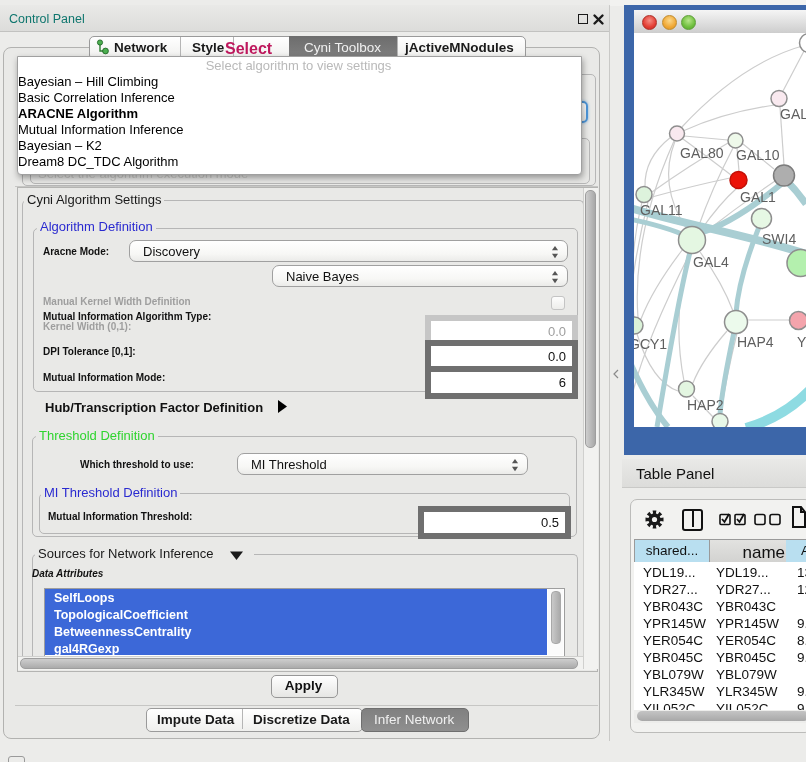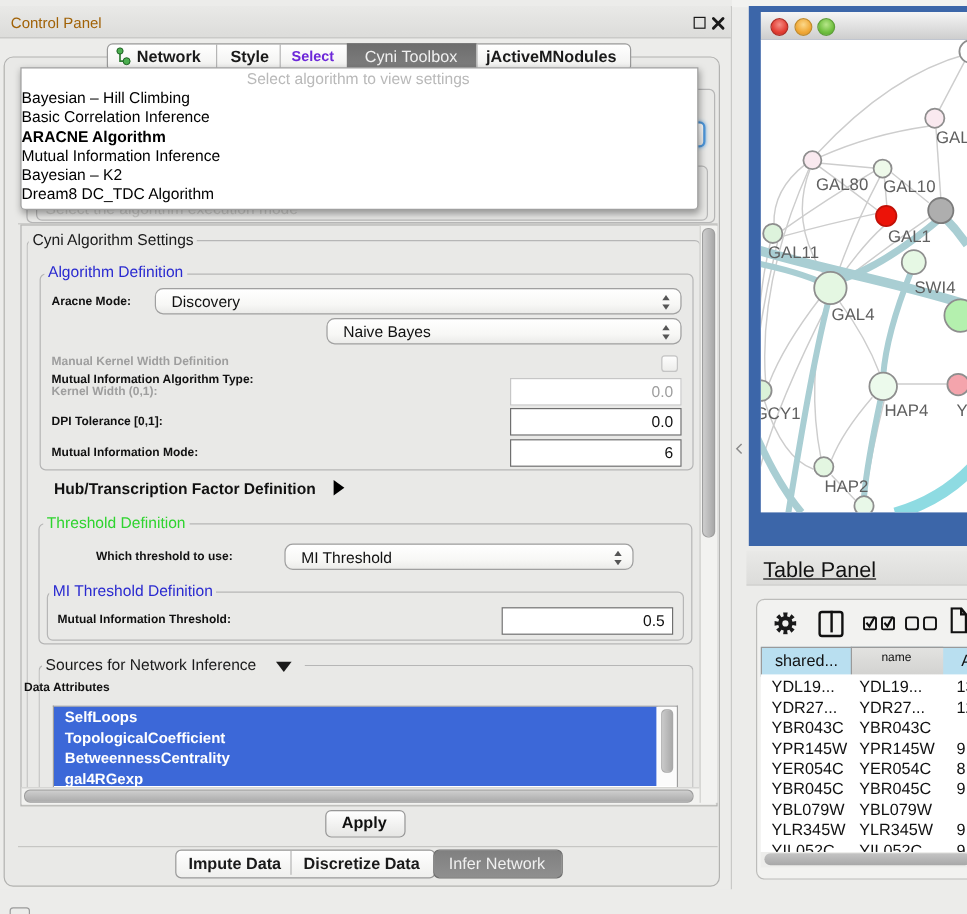--- a/index.html
+++ b/index.html
@@ -7,37 +7,37 @@
        font-family:"Liberation Sans",sans-serif;background:#ececea;}
   .abs{position:absolute;}
   .b{font-weight:bold;}
   .gb{position:absolute;border:1px solid #b6b6b6;border-radius:5px;}
   .gtitle{position:absolute;background:#e9e9e7;padding:0 3px;font-size:13px;line-height:14px;}
   .combo{position:absolute;border:1px solid #a0a0a0;border-radius:7px;
          background:linear-gradient(#ffffff,#f7f7f5 65%,#ebebe9);
          font-size:13px;color:#111;}
   .combo .ct{position:absolute;left:13px;top:3px;}
   .combo .ar{position:absolute;right:8px;top:4px;width:8px;height:14px;}
-  .tf{position:absolute;background:#fff;border:1px solid #a21caf;
+  .tf{position:absolute;background:#fff;border:6px solid #a21caf;
       font-size:13px;color:#111;text-align:center;}
   .tf span{position:absolute;right:6px;top:3px;}
   .lbl{position:absolute;font-size:10px;font-weight:bold;color:#111;white-space:nowrap;}
   .dis{color:#9e9e9e;}
 </style>
 </head>
 <body>
 
 <div class="abs" style="left:0;top:0;width:806px;height:6px;background:#f2f2f0;"></div>
 <div class="abs" style="left:0;top:0;width:610px;height:762px;background:#ececea;"></div>
 <div class="abs" style="left:0;top:5px;width:609px;height:735px;background:#ececea;
      border-right:1px solid #c9c9c7;border-top:1px solid #cfcfcd;"></div>
 
 <div class="abs" style="left:0;top:5px;width:609px;height:26px;
      background:linear-gradient(#e9e9e7,#dcdcda);border-bottom:1px solid #c2c2c0;"></div>
-<div class="abs" style="left:9px;top:12px;font-size:12.5px;color:#a16207;">Control Panel</div>
+<div class="abs" style="left:9px;top:12px;font-size:12.5px;color:#0f766e;">Control Panel</div>
 <div class="abs" style="left:578px;top:14px;width:8px;height:8px;border:1.6px solid #1a1a1a;"></div>
 <svg class="abs" style="left:592px;top:13px;" width="13" height="13" viewBox="0 0 13 13">
  <path d="M2.5 2.5 L10.5 10.5 M10.5 2.5 L2.5 10.5" stroke="#1a1a1a" stroke-width="2.4" stroke-linecap="round"></path>
 </svg>
 
 <div class="abs" style="left:3px;top:47px;width:595px;height:690px;background:#e9e9e7;
      border:1px solid #b2b2b0;border-radius:8px;"></div>
 
 <div id="toptabs">
 <div class="abs" style="left:89px;top:36px;width:435px;height:22px;border:1px solid #9a9a9a;border-radius:5px;
@@ -46,21 +46,21 @@
 <div class="abs" style="left:180px;top:37px;width:1px;height:20px;background:#b5b5b5;"></div>
 <div class="abs" style="left:233px;top:37px;width:1px;height:20px;background:#b5b5b5;"></div>
 <div class="abs" style="left:397px;top:37px;width:1px;height:20px;background:#b5b5b5;"></div>
 <svg class="abs" style="left:96px;top:39px;" width="15" height="17" viewBox="0 0 15 17">
   <path d="M4 4 L4 12 L8 12" stroke="#2e7d32" stroke-width="1.4" fill="none"></path>
   <circle cx="4" cy="3.5" r="2.6" fill="#4caf50" stroke="#1b5e20" stroke-width="0.8"></circle>
   <circle cx="9.5" cy="12" r="2.9" fill="#4caf50" stroke="#1b5e20" stroke-width="0.8"></circle>
 </svg>
 <div class="abs b" style="left:114px;top:40px;font-size:13.5px;color:#1a1a1a;">Network</div>
 <div class="abs b" style="left:192px;top:40px;font-size:13.5px;color:#1a1a1a;">Style</div>
-<div class="abs b" style="left:243px;top:40px;font-size:12px;color:#6d28d9;">Select</div>
+<div class="abs b" style="left:225px;top:40px;font-size:16px;color:#be185d;">Select</div>
 <div class="abs" style="left:304px;top:40px;font-size:13.5px;color:#f0f0f0;">Cyni Toolbox</div>
 <div class="abs b" style="left:405px;top:40px;font-size:13.5px;color:#1a1a1a;">jActiveMNodules</div>
 </div>
 
 <div class="gb" style="left:22px;top:74px;width:572px;height:110px;background:#e9e9e7;"></div>
 <div class="abs" style="left:564px;top:101px;width:20px;height:18px;border:2px solid #4d96d9;border-radius:5px;
      background:linear-gradient(#ffffff,#e8e8e6);box-shadow:0 0 3px #7fb5e5;"></div>
 <div class="gb" style="left:30px;top:138px;width:558px;height:44px;background:#e7e7e5;"></div>
 <div class="abs" style="left:38px;top:166px;font-size:13px;color:#c9c9c7;">Select the algorithm execution mode</div>
 <div class="abs" style="left:15px;top:186px;width:583px;height:1px;background:#c6c6c4;"></div>
@@ -144,21 +144,21 @@
 <div class="lbl" style="left:48px;top:511px;">Mutual Information Threshold:</div>
 <div class="tf" style="left:418px;top:506px;width:141px;height:21px;border-color:#6f6f6f;">
     <span>0.5</span>
   </div>
 
 <div class="gb" style="left:32px;top:554px;width:544px;height:114px;border-bottom:none;border-radius:5px 5px 0 0;"></div>
 <div class="gtitle" style="left:35px;top:547px;color:#1a1a1a;padding-right:40px;">Sources for Network Inference</div>
 <svg class="abs" style="left:229px;top:550px;" width="15" height="11" viewBox="0 0 15 11">
   <path d="M1 1.5 L14 1.5 L7.5 10 Z" fill="#1a1a1a"></path>
 </svg>
-<div class="lbl" style="left:20px;top:568px;">Data Attributes</div>
+<div class="lbl" style="left:32px;top:568px;font-style:italic;">Data Attributes</div>
 
 <div class="abs" style="left:44px;top:588px;width:519px;height:67px;background:#fff;border:1px solid #9e9e9e;border-bottom:none;"></div>
 <div class="abs" style="left:45px;top:589px;width:502px;height:66px;background:#3c68d8;"></div>
 <div class="abs" style="left:54px;top:590px;font-size:12.5px;color:#fff;line-height:17px;font-weight:bold;">
 SelfLoops<br>TopologicalCoefficient<br>BetweennessCentrality<br>gal4RGexp
 </div>
 <div class="abs" style="left:548px;top:589px;width:15px;height:66px;background:#fbfbfb;"></div>
 <div class="abs" style="left:551px;top:591px;width:8px;height:51px;border-radius:4px;
      background:linear-gradient(90deg,#c9c9c9,#aaaaaa);border:0.5px solid #a8a8a8;"></div>
 
@@ -274,21 +274,21 @@
     <text x="629" y="349">GCY1</text>
     <text x="737" y="347">HAP4</text>
     <text x="797" y="347">Y</text>
     <text x="687" y="410">HAP2</text>
   </g>
 </svg>
 </div>
 
 <div class="abs" style="left:622px;top:459px;width:184px;height:28px;
      background:linear-gradient(#e9e9e7,#dcdcda);border-bottom:1px solid #c9c9c7;"></div>
-<div class="abs" style="left:636px;top:465px;font-size:18px;color:#111;text-decoration:underline;">Table Panel</div>
+<div class="abs" style="left:636px;top:465px;font-size:15px;color:#111;">Table Panel</div>
 
 <div class="abs" style="left:630px;top:499px;width:180px;height:232px;background:#f2f2f0;
      border:1px solid #bcbcba;border-radius:7px;"></div>
 
 <svg class="abs" style="left:645px;top:510px;" width="19" height="19" viewBox="0 0 19 19">
   <path d="M18.5 7.6 L18.5 11.4 L15.5 10.9 L14.7 12.8 L17.2 14.6 L14.6 17.2 L12.8 14.7 L10.9 15.5 L11.4 18.5 L7.6 18.5 L8.1 15.5 L6.2 14.7 L4.4 17.2 L1.8 14.6 L4.3 12.8 L3.5 10.9 L0.5 11.4 L0.5 7.6 L3.5 8.1 L4.3 6.2 L1.8 4.4 L4.4 1.8 L6.2 4.3 L8.1 3.5 L7.6 0.5 L11.4 0.5 L10.9 3.5 L12.8 4.3 L14.6 1.8 L17.2 4.4 L14.7 6.2 L15.5 8.1 Z" fill="#1a1a1a"></path>
   <circle cx="9.5" cy="9.5" r="2.6" fill="#f2f2f0"></circle>
 </svg>
 <div class="abs" style="left:682px;top:509px;width:17px;height:18px;border:2.5px solid #111;border-radius:3px;"></div>
 <div class="abs" style="left:691.5px;top:509px;width:2.5px;height:18px;background:#111;"></div>
@@ -307,21 +307,21 @@
   </g>
 </svg>
 <svg class="abs" style="left:792px;top:506px;" width="14" height="22" viewBox="0 0 14 22">
   <path d="M1 1 L9 1 L13 6 L13 21 L1 21 Z M9 1 L9 6 L13 6" fill="none" stroke="#111" stroke-width="2"></path>
 </svg>
 
 <div class="abs" style="left:634px;top:539px;width:172px;height:23px;background:#b9dff0;border:1px solid #9a9a9a;"></div>
 <div class="abs" style="left:709px;top:539px;width:76px;height:23px;background:linear-gradient(#e2e2e0,#d2d2d0);
      border:1px solid #9a9a9a;border-right:none;"></div>
 <div class="abs" style="left:634px;top:543px;width:76px;text-align:center;font-size:13.5px;color:#111;">shared...</div>
-<div class="abs" style="left:709px;top:543px;width:76px;text-align:center;font-size:10px;color:#111;">name</div>
+<div class="abs" style="left:709px;top:543px;width:76px;text-align:right;font-size:17px;color:#111;">name</div>
 <div class="abs" style="left:801px;top:543px;font-size:13.5px;color:#111;">A</div>
 <div class="abs" style="left:634px;top:562px;width:172px;height:148px;background:#fff;overflow:hidden;">
   <div style="position:absolute;left:9px;top:2px;font-size:13.5px;line-height:17px;color:#111;">
   YDL19...<br>YDR27...<br>YBR043C<br>YPR145W<br>YER054C<br>YBR045C<br>YBL079W<br>YLR345W<br>YIL052C</div>
   <div style="position:absolute;left:82px;top:2px;font-size:13.5px;line-height:17px;color:#111;">
   YDL19...<br>YDR27...<br>YBR043C<br>YPR145W<br>YER054C<br>YBR045C<br>YBL079W<br>YLR345W<br>YIL052C</div>
   <div style="position:absolute;left:163px;top:2px;font-size:13.5px;line-height:17px;color:#111;">
   13<br>12<br><br>9.<br>8.<br>9.<br><br>9.<br>9.</div>
 </div>
 

